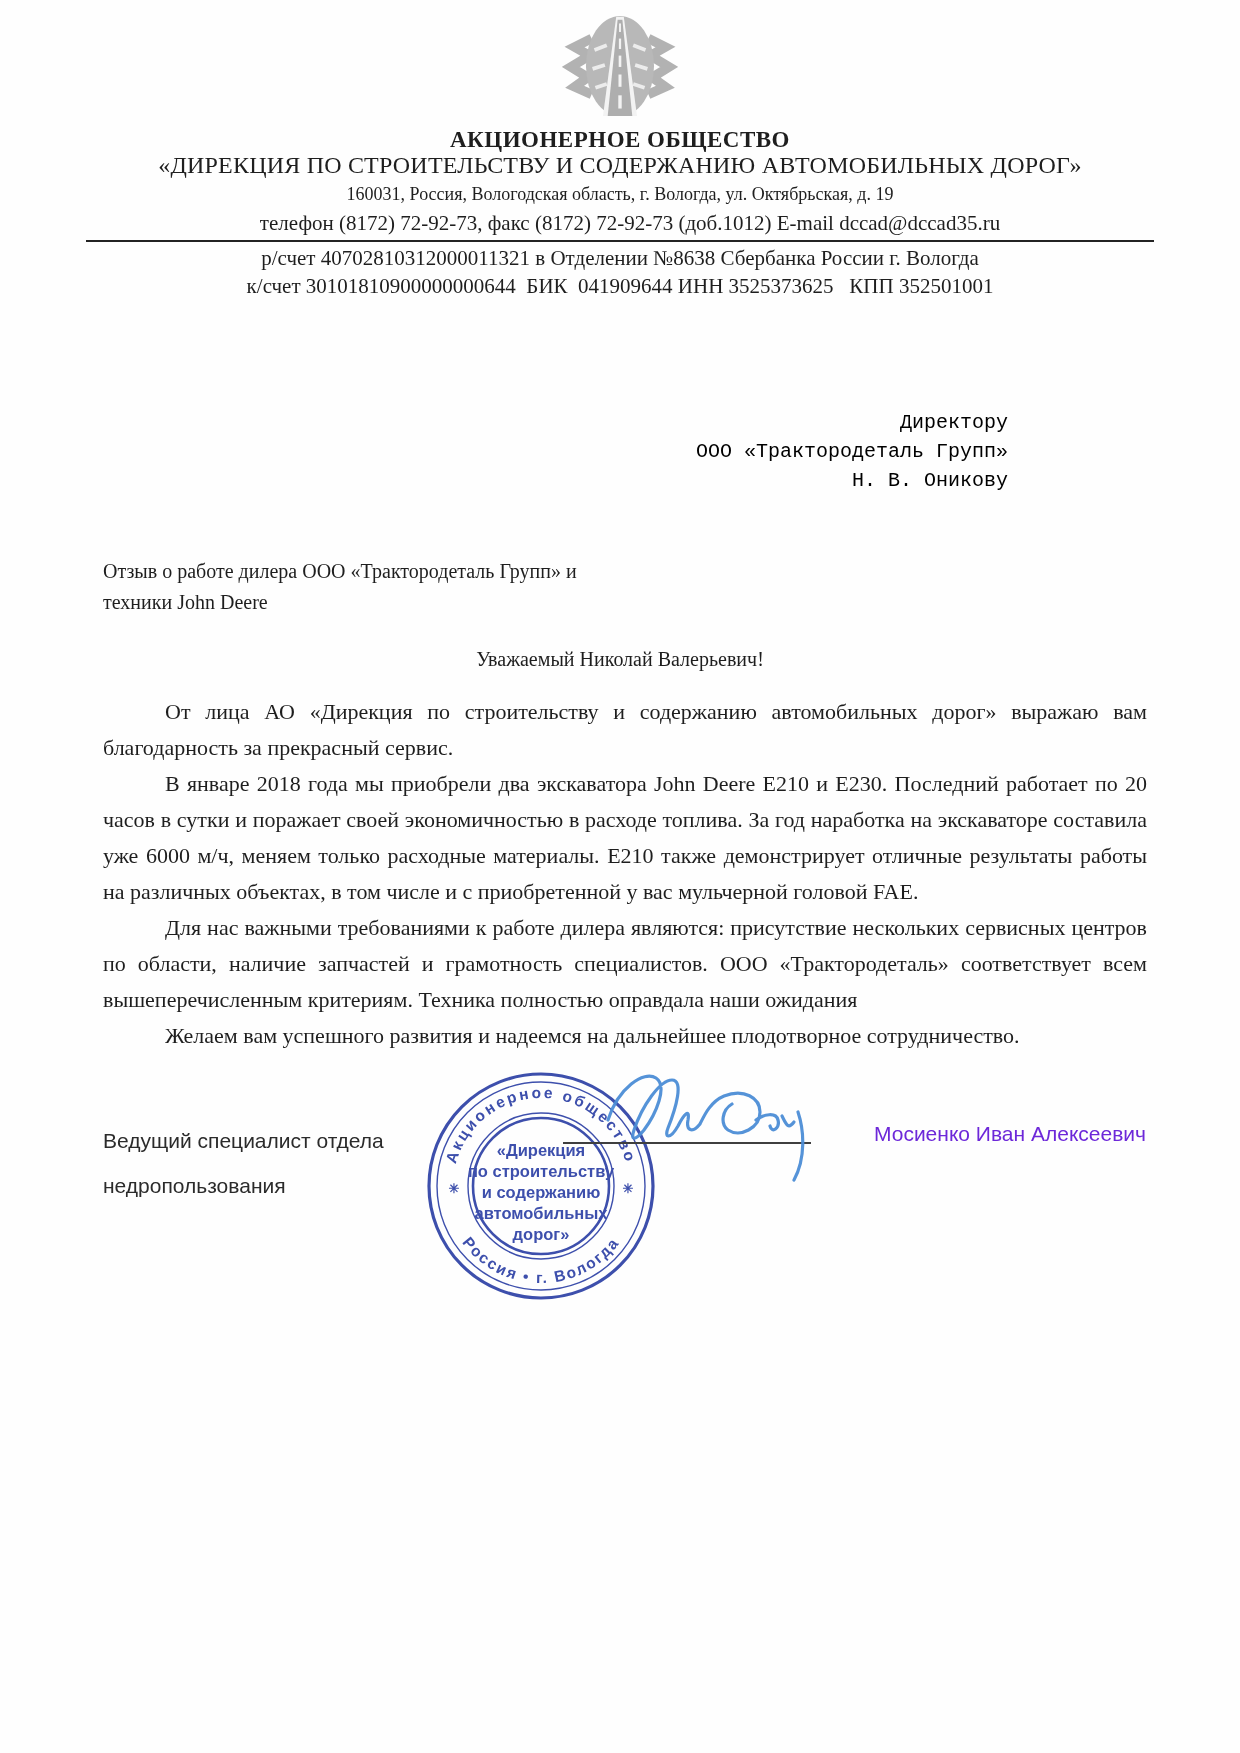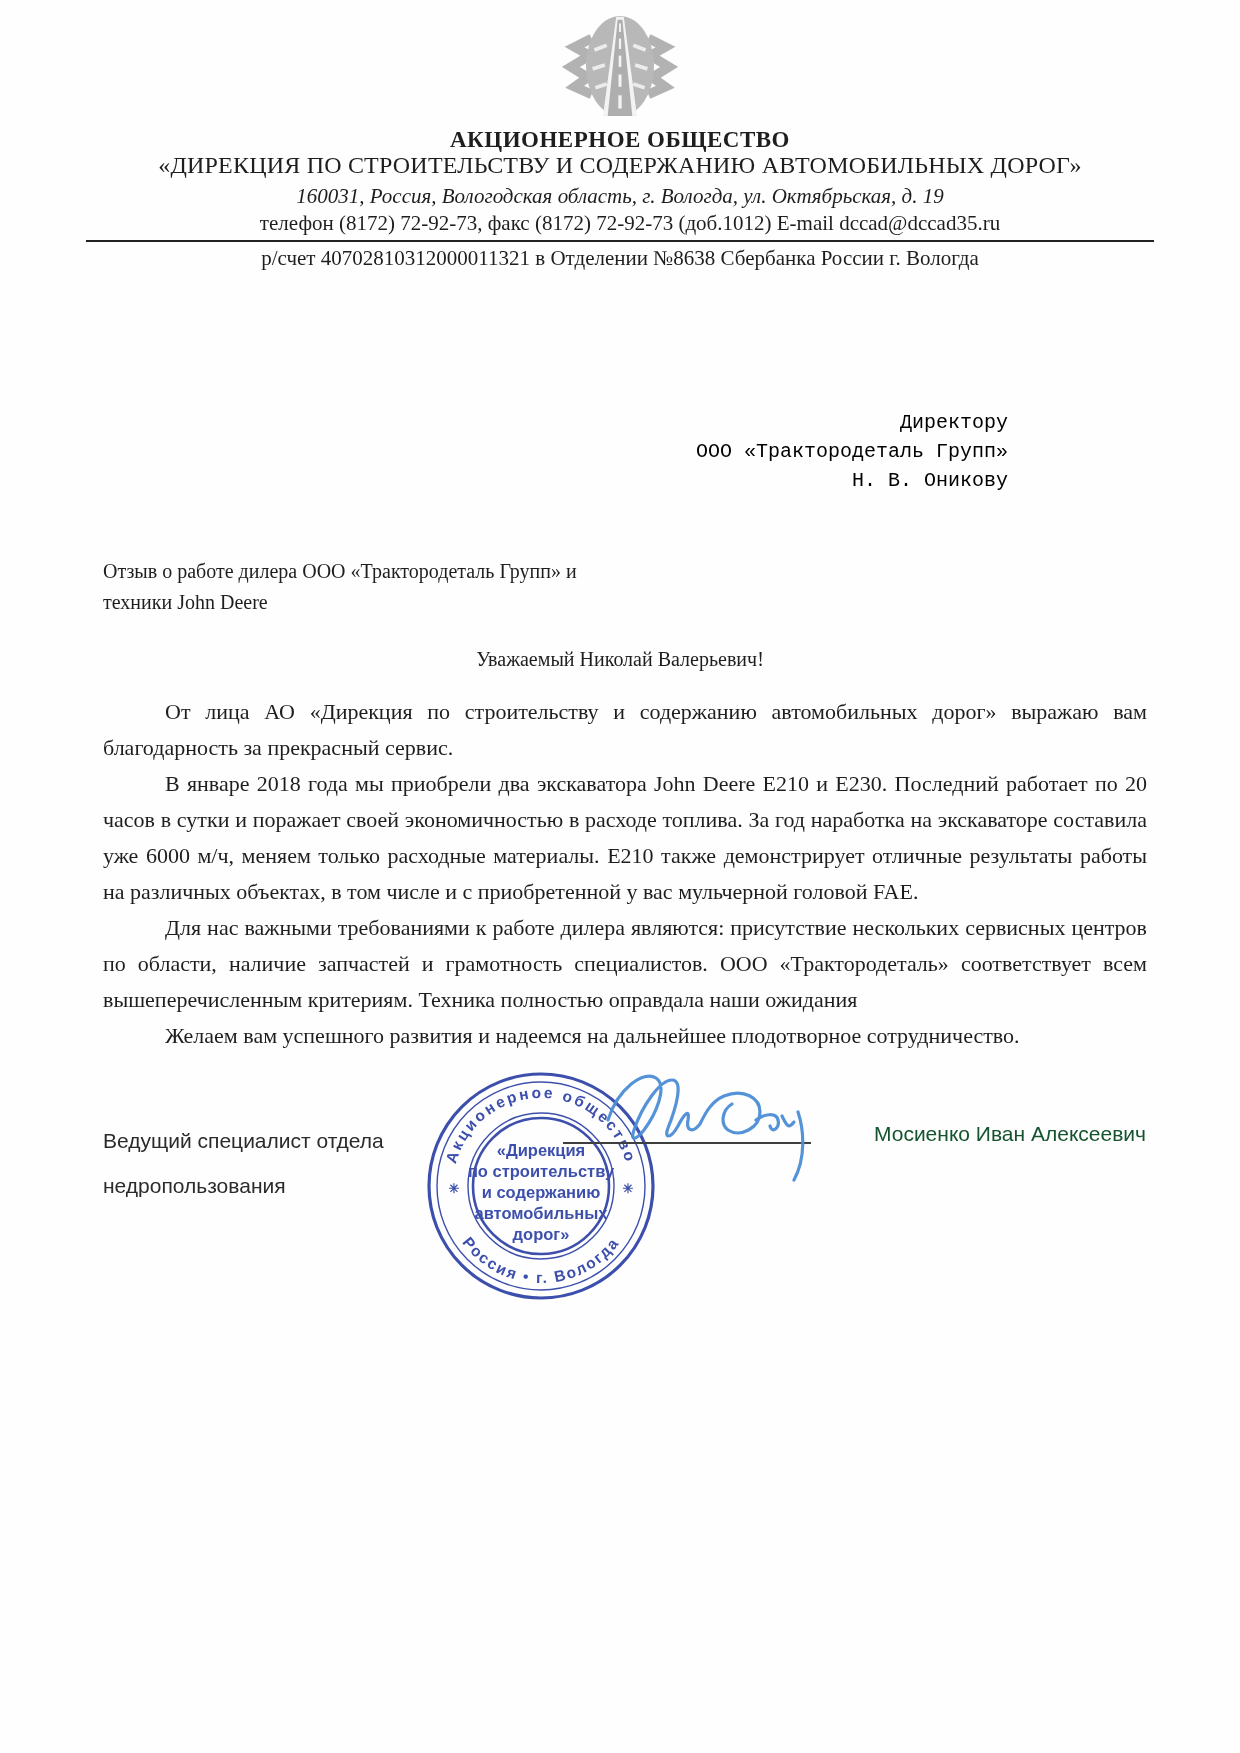--- a/index.html
+++ b/index.html
@@ -6,21 +6,21 @@
   .page{
     position:relative;width:1240px;height:1753px;margin:0 auto;
     background:#fefefe;overflow:hidden;
     font-family:"Liberation Serif", serif;color:#1e1e1e;
   }
   
   .logo{position:absolute;left:50%;top:14px;transform:translateX(-50%);width:116px;height:104px;}
   .hline{position:absolute;left:0;width:100%;text-align:center;white-space:nowrap;}
   .org-type{top:127px;font-size:23px;font-weight:bold;letter-spacing:.5px;}
   .org-name{top:152px;font-size:24px;font-weight:normal;letter-spacing:.2px;}
-  .haddress{top:184px;font-size:21px;font-style:italic;}
+  .haddress{top:184px;font-size:18px;}
   .hcontacts{top:211px;font-size:21px;padding-left:10px;}
   .hrule{position:absolute;left:86px;right:86px;top:240px;border-top:2.5px solid #232323;}
   .bank1{top:246px;font-size:21px;}
   .bank2{top:274px;font-size:21px;}
   
   .recipient{
     position:absolute;top:408px;right:232px;text-align:right;
     font-family:Liberation Mono, monospace;font-size:20px;line-height:29px;color:#000000;
   }
   
@@ -30,21 +30,21 @@
   
   .body-text{position:absolute;left:103px;right:93px;top:694px;font-size:22px;line-height:36px;text-align:justify;}
   .body-text p{margin:0;text-indent:62px;}
   
   .sig-left{
     position:absolute;left:103px;top:1118px;
     font-family:"Liberation Sans", sans-serif;font-size:21px;line-height:45px;color:#2b2b2b;
   }
   .sig-right{
     position:absolute;right:94px;top:1122px;
-    font-family:"Liberation Sans", sans-serif;font-size:21px;color:#14532d;
+    font-family:"Liberation Sans", sans-serif;font-size:21px;color:#6d28d9;
   }
   .stamp{position:absolute;left:426px;top:1071px;width:230px;height:230px;z-index:1;opacity:.93;}
   .stamp text{font-family:"Liberation Sans", sans-serif;font-weight:bold;}
   .sig-underline{position:absolute;left:563px;top:1142px;width:248px;border-top:2px solid #3f3f3f;z-index:2;}
   .sig-scribble{position:absolute;left:560px;top:1058px;width:260px;height:130px;z-index:3;}
 </style>
 </head>
 <body>
 
 <div class="page">
@@ -65,20 +65,21 @@
       <rect x="58.2" y="86" width="3.6" height="14"></rect>
     </g>
   </svg>
 
   <div class="hline org-type">АКЦИОНЕРНОЕ ОБЩЕСТВО</div>
   <div class="hline org-name">«ДИРЕКЦИЯ ПО СТРОИТЕЛЬСТВУ И СОДЕРЖАНИЮ АВТОМОБИЛЬНЫХ ДОРОГ»</div>
   <div class="hline haddress">160031, Россия, Вологодская область, г. Вологда, ул. Октябрьская, д. 19</div>
   <div class="hline hcontacts">телефон (8172) 72-92-73, факс (8172) 72-92-73 (доб.1012) E-mail dccad@dccad35.ru</div>
   <div class="hrule"></div>
   <div class="hline bank1">р/счет 40702810312000011321 в Отделении №8638 Сбербанка России г. Вологда</div>
+  <div class="hline bank2">к/счет 30101810900000000644&nbsp; БИК&nbsp; 041909644 ИНН 3525373625&nbsp;&nbsp; КПП 352501001</div>
 
   <div class="recipient">
     <div>Директору</div>
     <div>ООО «Трактородеталь Групп»</div>
     <div>Н. В. Оникову</div>
   </div>
 
   <div class="subject">
     <div>Отзыв о работе дилера ООО «Трактородеталь Групп» и</div>
     <div>техники John Deere</div>

